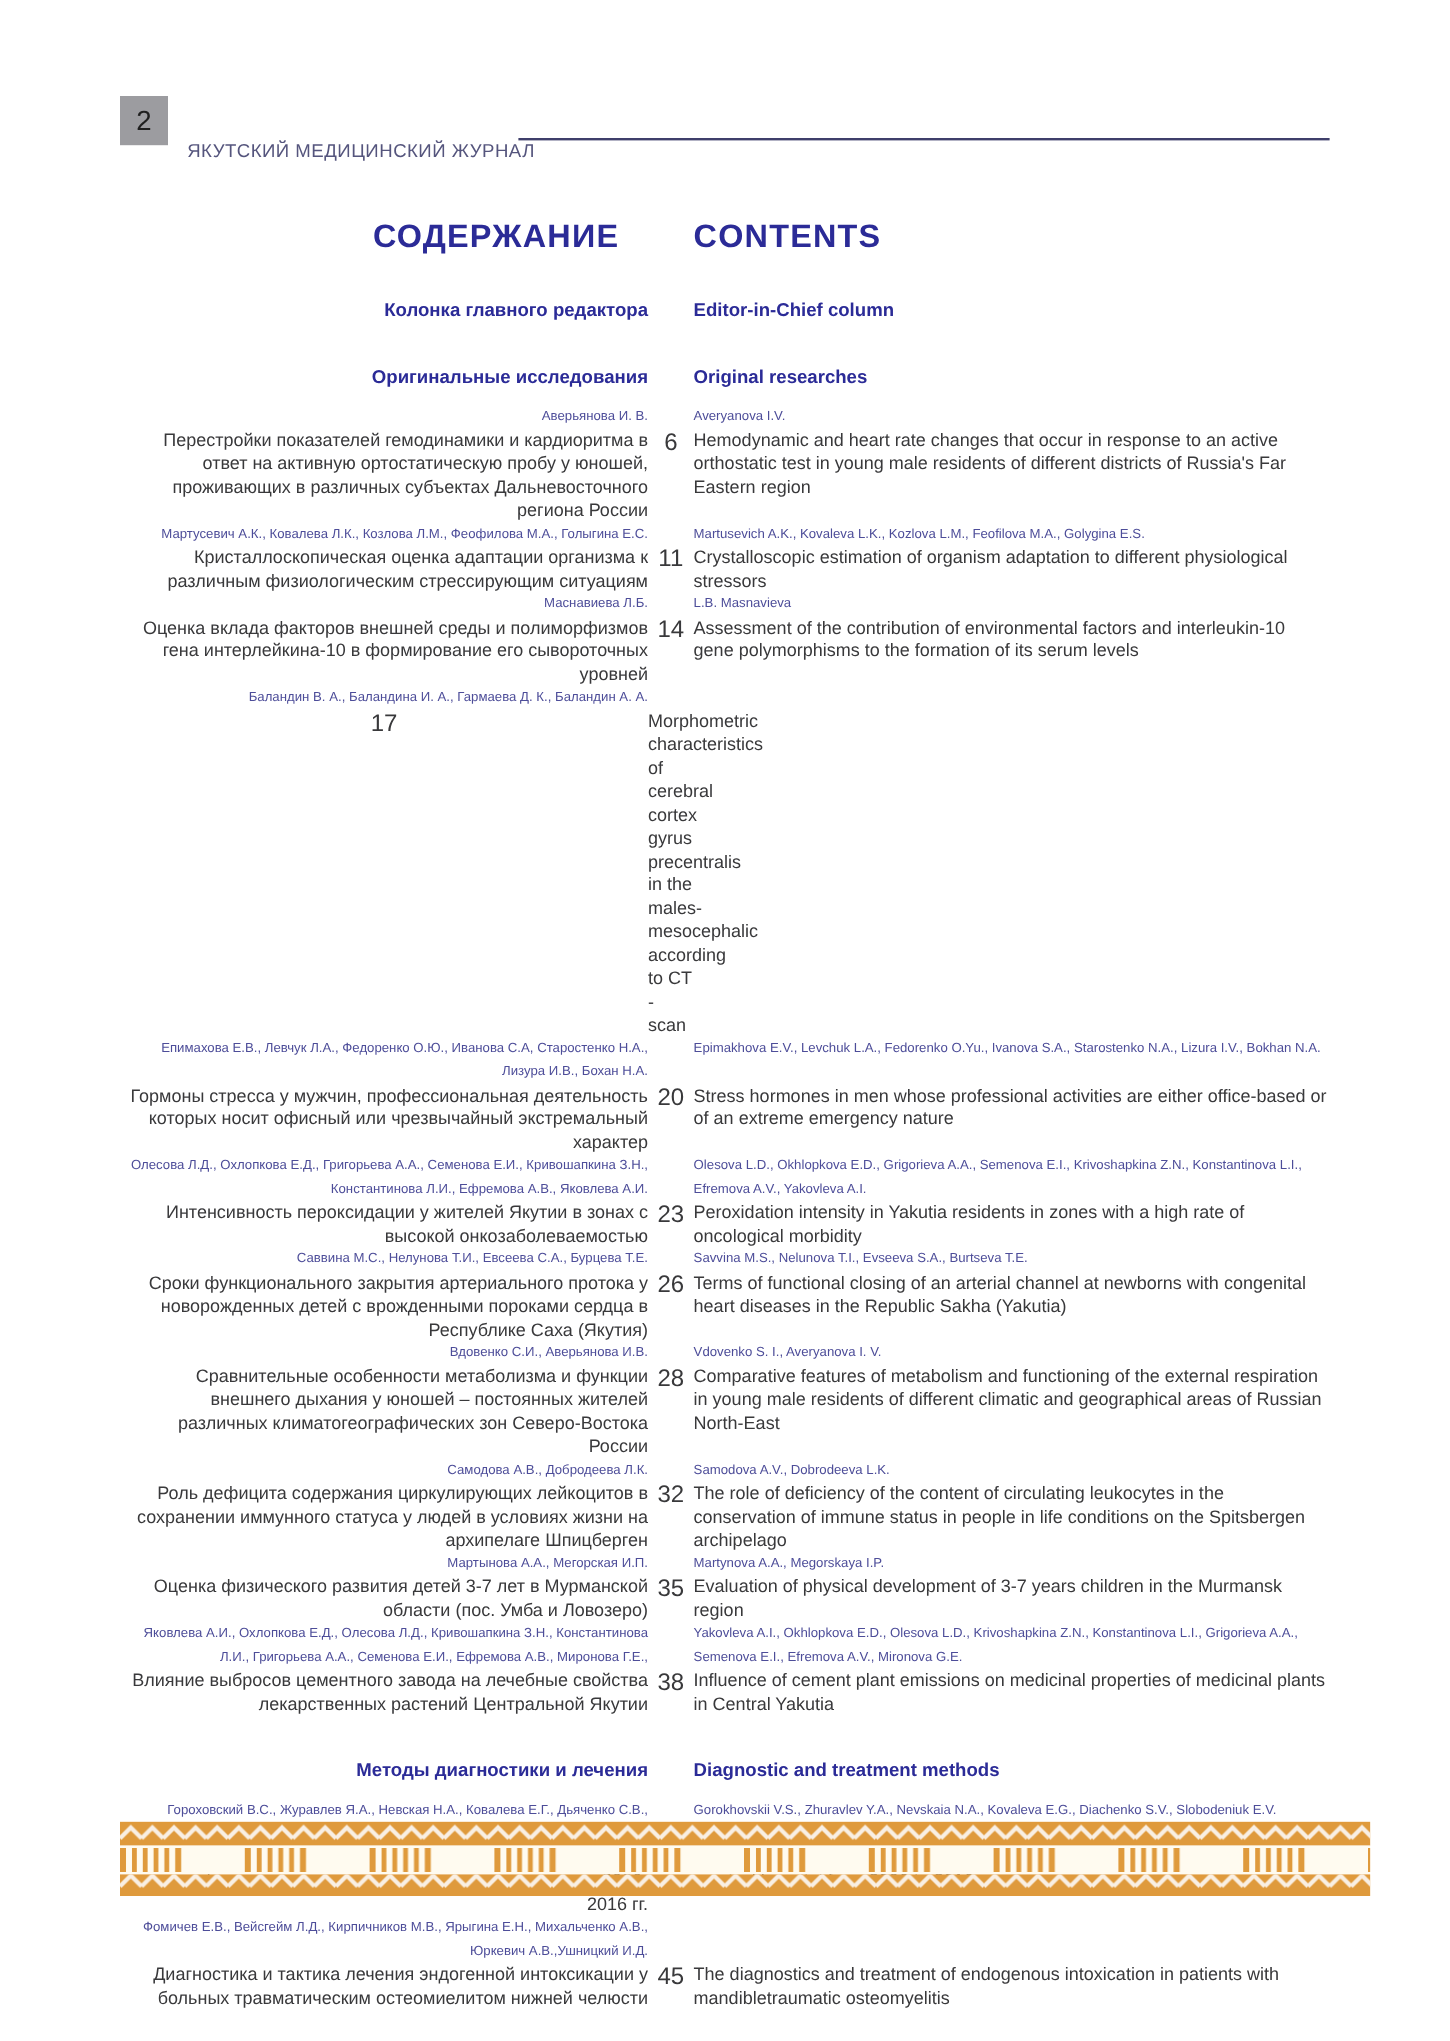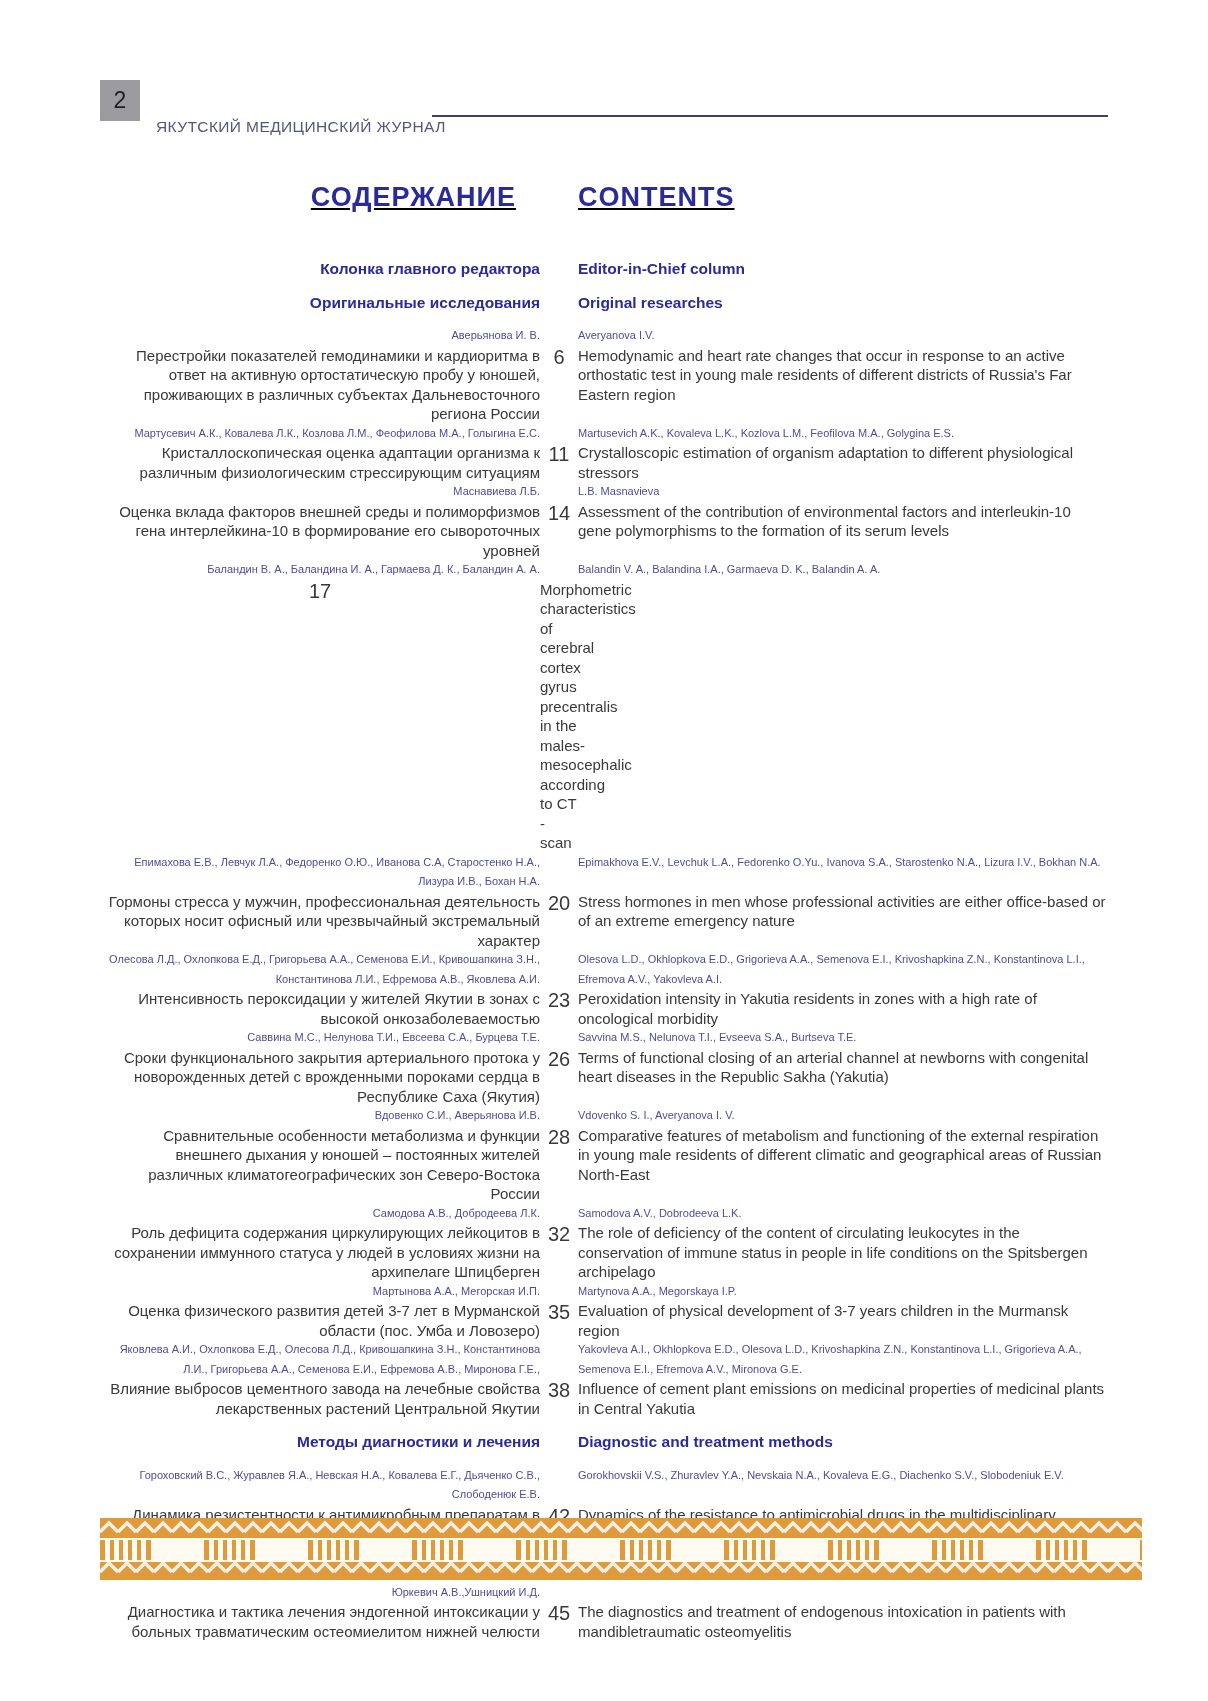--- a/index.html
+++ b/index.html
@@ -28,26 +28,26 @@
     white-space:nowrap;
   }
   .hrule { position:absolute; left:332px; right:0; top:35px; height:2px; background:#3f3f6b; }
 
   
   .row { display:grid; grid-template-columns:440px 38px 530px; }
   .cell-ru { text-align:right; }
   .cell-en { text-align:left; }
 
   
-  .toc-titles { margin-top:58px; margin-bottom:46px;text-decoration:underline; }
+  .toc-titles { margin-top:58px; margin-bottom:36px; }
   .toc-title { font-size:27px; font-weight:bold; color:#2b2b97; letter-spacing:1px; }
   .toc-title.cell-ru { padding-right:24px; }
 
   
-  .section-row { margin:14px 0 14px; }
+  .section-row { margin:36px 0 14px; }
   .sec-heading { font-size:15.5px; font-weight:bold; color:#2b2b97; line-height:19.5px; }
 
   .authors { font-size:11px; line-height:19.5px; color:#4d4d99; }
   .a-title { font-size:15px; line-height:19.5px; color:#39393b; }
   .pagenum {
     font-size:20px; line-height:20px; color:#39393b;
     text-align:center; padding-top:1px;
   }
 
   
@@ -117,21 +117,20 @@
           <div class="row">
             <div class="cell-ru a-title">Оценка вклада факторов внешней среды и полиморфизмов гена интерлейкина-10 в формирование его сывороточных уровней</div>
             <div class="pagenum">14</div>
             <div class="cell-en a-title">Assessment of the contribution of environmental factors and interleukin-10 gene polymorphisms to the formation of its serum levels</div>
           </div>
         </div>
         <div class="entry">
           <div class="row">
             <div class="cell-ru authors">Баландин В. А., Баландина И. А., Гармаева Д. К., Баландин А. А.</div>
             <div></div>
-            <div class="cell-en authors">Balandin V. A., Balandina I.A., Garmaeva D. K., Balandin A. A.</div>
           </div>
           <div class="row">
             <div class="pagenum">17</div>
             <div class="cell-en a-title">Morphometric characteristics of cerebral cortex gyrus precentralis in the males-mesocephalic according to CT - scan</div>
           </div>
         </div>
         <div class="entry">
           <div class="row">
             <div class="cell-ru authors">Епимахова Е.В., Левчук Л.А., Федоренко О.Ю., Иванова С.А, Старостенко Н.А., Лизура И.В., Бохан Н.А.</div>
             <div></div>

